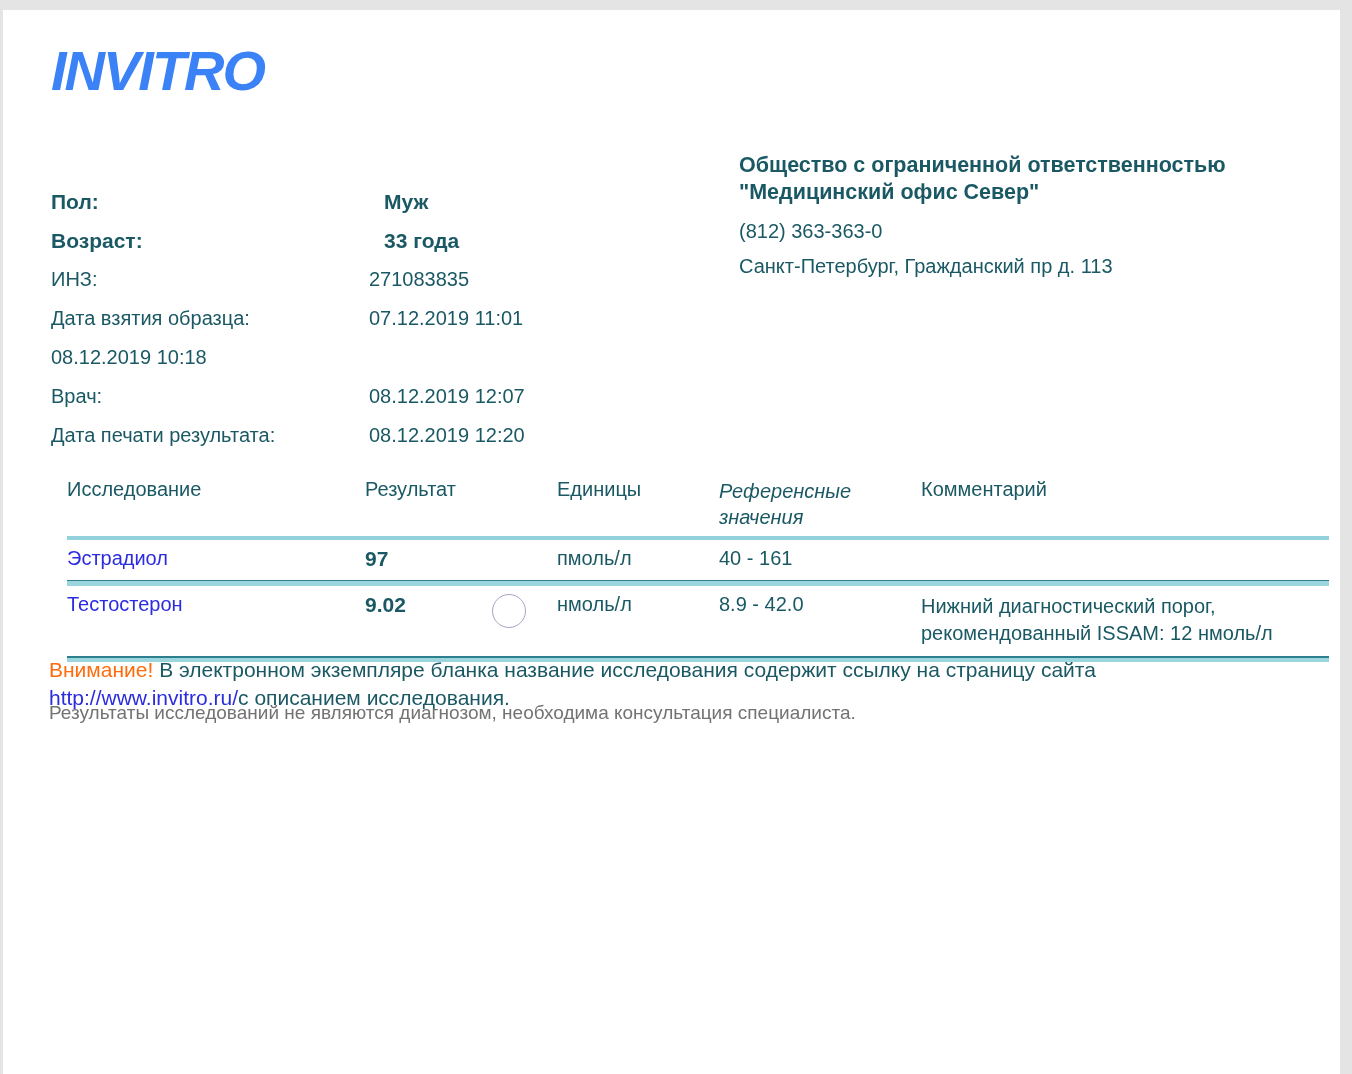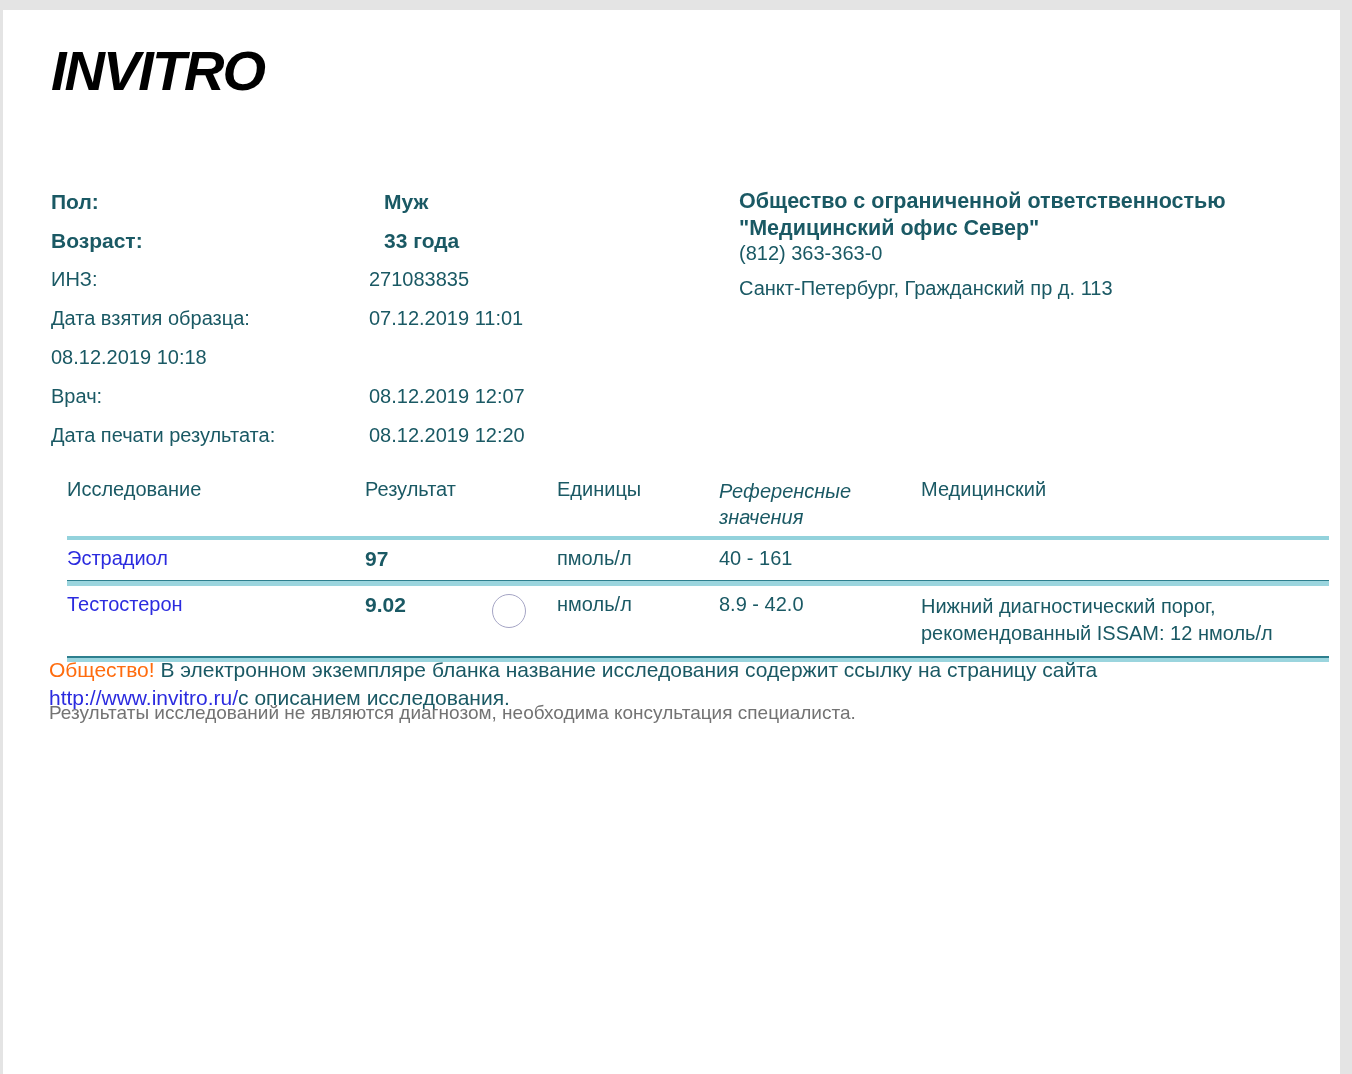--- a/index.html
+++ b/index.html
@@ -12,31 +12,31 @@
     overflow:hidden;
   }
   .page {
     position:absolute; left:3px; top:10px;
     width:1337px; height:1064px;
     background:#ffffff;
   }
   .logo {
     position:absolute; left:48px; top:28px;
     font-size:56px; font-weight:bold; font-style:italic;
-    color:#000000; letter-spacing:-2px;
+    color:#3b82f6; letter-spacing:-2px;
   }
   
   .patient { position:absolute; left:48px; top:172px; font-size:20px; }
   .p-row { display:flex; height:39px; align-items:center; }
   .p-row.bold { font-weight:bold; font-size:21px;gap:15px; }
   .p-label { width:318px; flex:none; }
   
   .clinic { position:absolute; left:736px; top:142px; width:585px; font-size:20px; }
-  .clinic-name { font-weight:bold; font-size:21.5px; line-height:27px;margin-top:36px; }
-  .clinic-phone { }
+  .clinic-name { font-weight:bold; font-size:21.5px; line-height:27px; }
+  .clinic-phone { margin-top:14px; }
   .clinic-addr { margin-top:12px; }
   
   .results { position:absolute; left:48px; top:468px; width:1262px; font-size:20px;margin-left:16px; }
   .r-grid { display:grid; grid-template-columns:298px 192px 162px 202px 1fr; align-items:start; }
   .r-head { padding-bottom:4px; min-height:54px; }
   .ref-head-label { display:inline-block; max-width:150px; line-height:26px;font-style:italic; }
   .sep-light { height:4px; background:#93d2dc; }
   .sep-dual { height:6px;
     background:linear-gradient(to bottom,#2e7f8e 0px,#2e7f8e 1.5px,#9bd5de 1.5px,#9bd5de 6px); }
   .r-row { padding:7px 0 9px; }
@@ -99,21 +99,21 @@
     <div class="clinic-phone">(812) 363-363-0</div>
     <div class="clinic-addr">Санкт-Петербург, Гражданский пр д. 113</div>
   </div>
 
   <div class="results">
     <div class="r-grid r-head">
       <span>Исследование</span>
       <span>Результат</span>
       <span>Единицы</span>
       <span class="ref-head-label">Референсные значения</span>
-      <span>Медицинский</span>
+      <span>Комментарий</span>
     </div>
     <div class="sep-light"></div>
 
     <div class="r-grid r-row">
       <span><a class="test-link">Эстрадиол</a></span>
       <span class="result-cell">97</span>
       <span>пмоль/л</span>
       <span>40 - 161</span>
       <span class="comment"></span>
     </div>
@@ -125,19 +125,19 @@
       <span>нмоль/л</span>
       <span>8.9 - 42.0</span>
       <span class="comment">Нижний диагностический порог, рекомендованный ISSAM: 12 нмоль/л</span>
     </div>
     <div class="sep-dual"></div>
   </div>
 
   <div class="circle-marker"></div>
 
   <div class="notice">
-    <span class="attn">Общество!</span><span> В электронном экземпляре бланка название исследования содержит ссылку на страницу сайта</span><br>
+    <span class="attn">Внимание!</span><span> В электронном экземпляре бланка название исследования содержит ссылку на страницу сайта</span><br>
     <a class="url-link">http://www.invitro.ru/</a><span>с описанием исследования.</span>
   </div>
 
   <div class="disclaimer">Результаты исследований не являются диагнозом, необходима консультация специалиста.</div>
 
 </div>
 
 </body></html>

